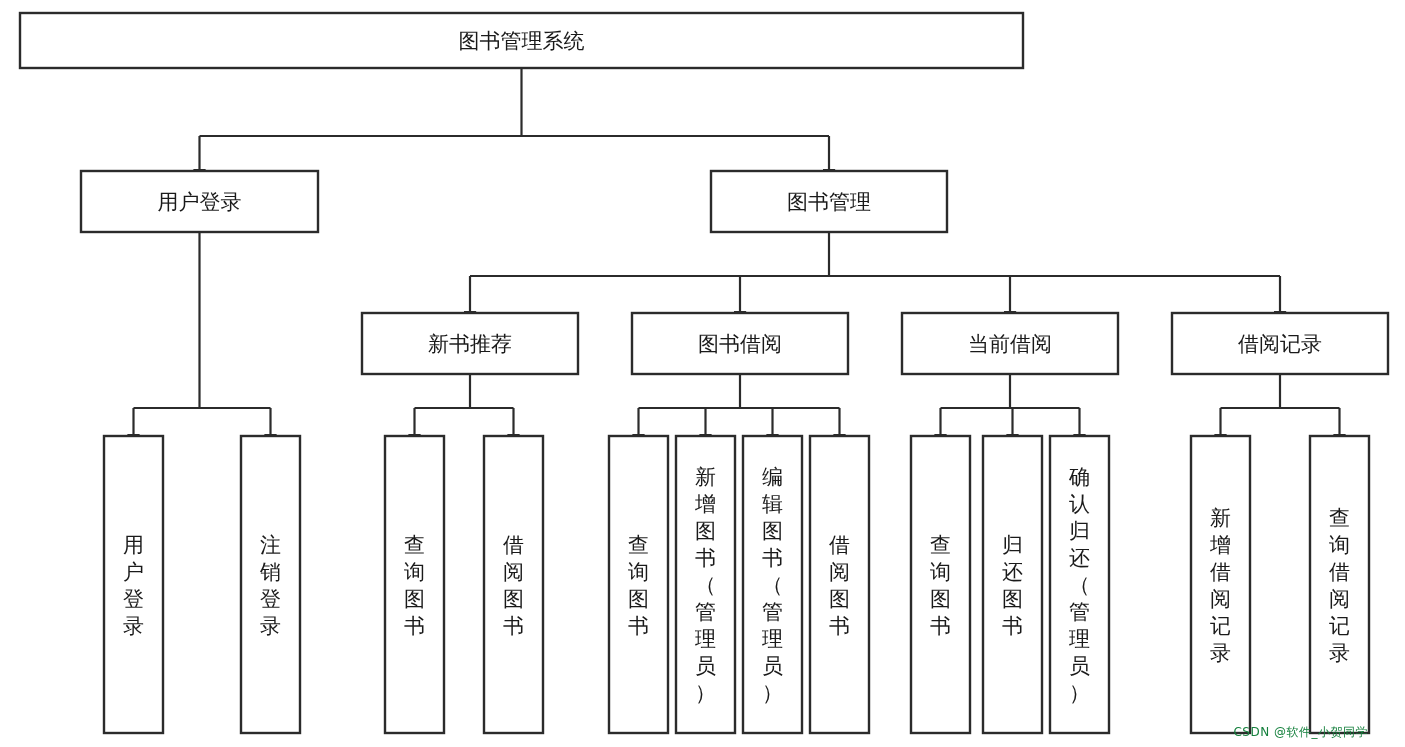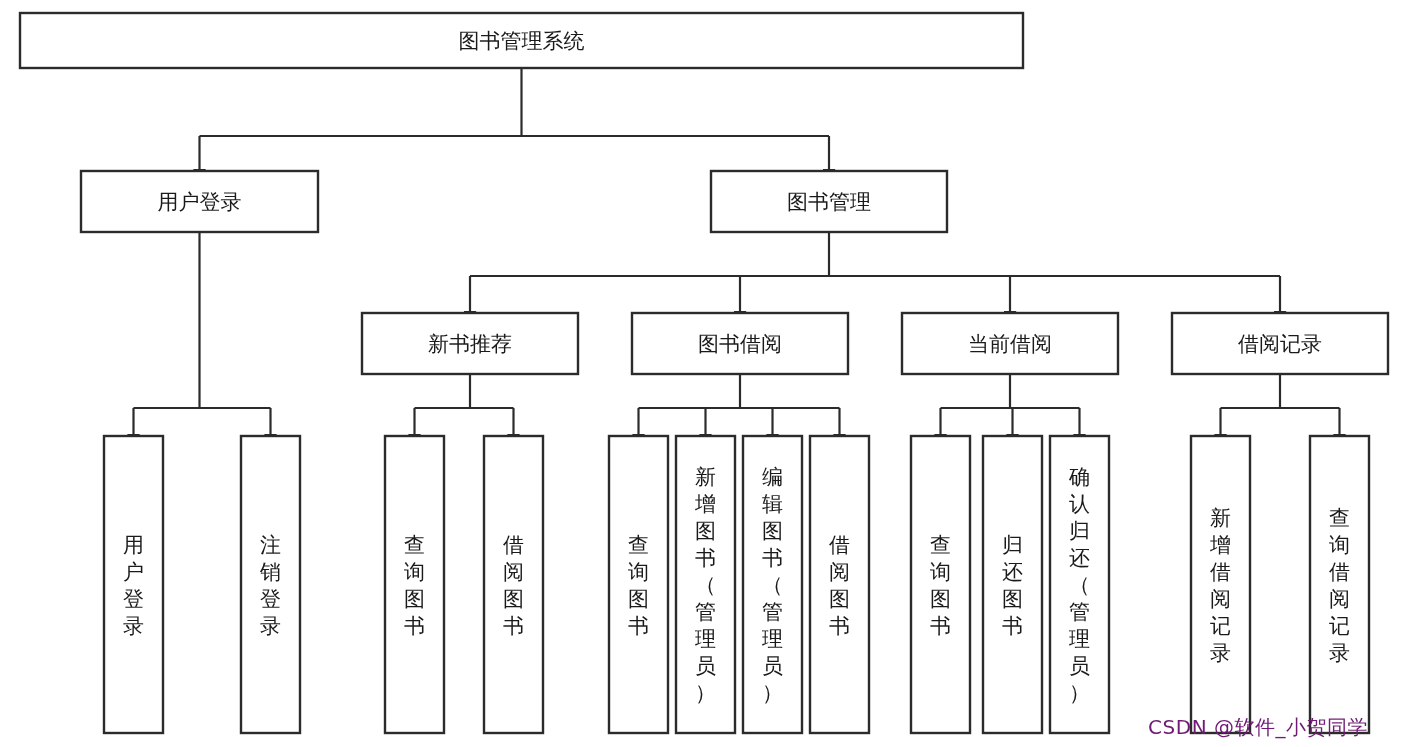--- a/index.html
+++ b/index.html
@@ -53,22 +53,22 @@
     font-family: "DejaVu Sans", "Liberation Sans", sans-serif;
     font-size: 21px;
     fill: #1a1a1a;
     text-anchor: middle;
   }
   .watermark {
     position: absolute;
     right: 14px;
     bottom: 6px;
     font-family: "DejaVu Sans", "Liberation Sans", sans-serif;
-    font-size: 20px;
-    color: #701a75;
+    font-size: 12px;
+    color: #15803d;
     white-space: nowrap;
     letter-spacing: 0.5px;
     user-select: none;
   }
 </style>
 </head>
 <body>
 
 <div id="diagram-root">
 

